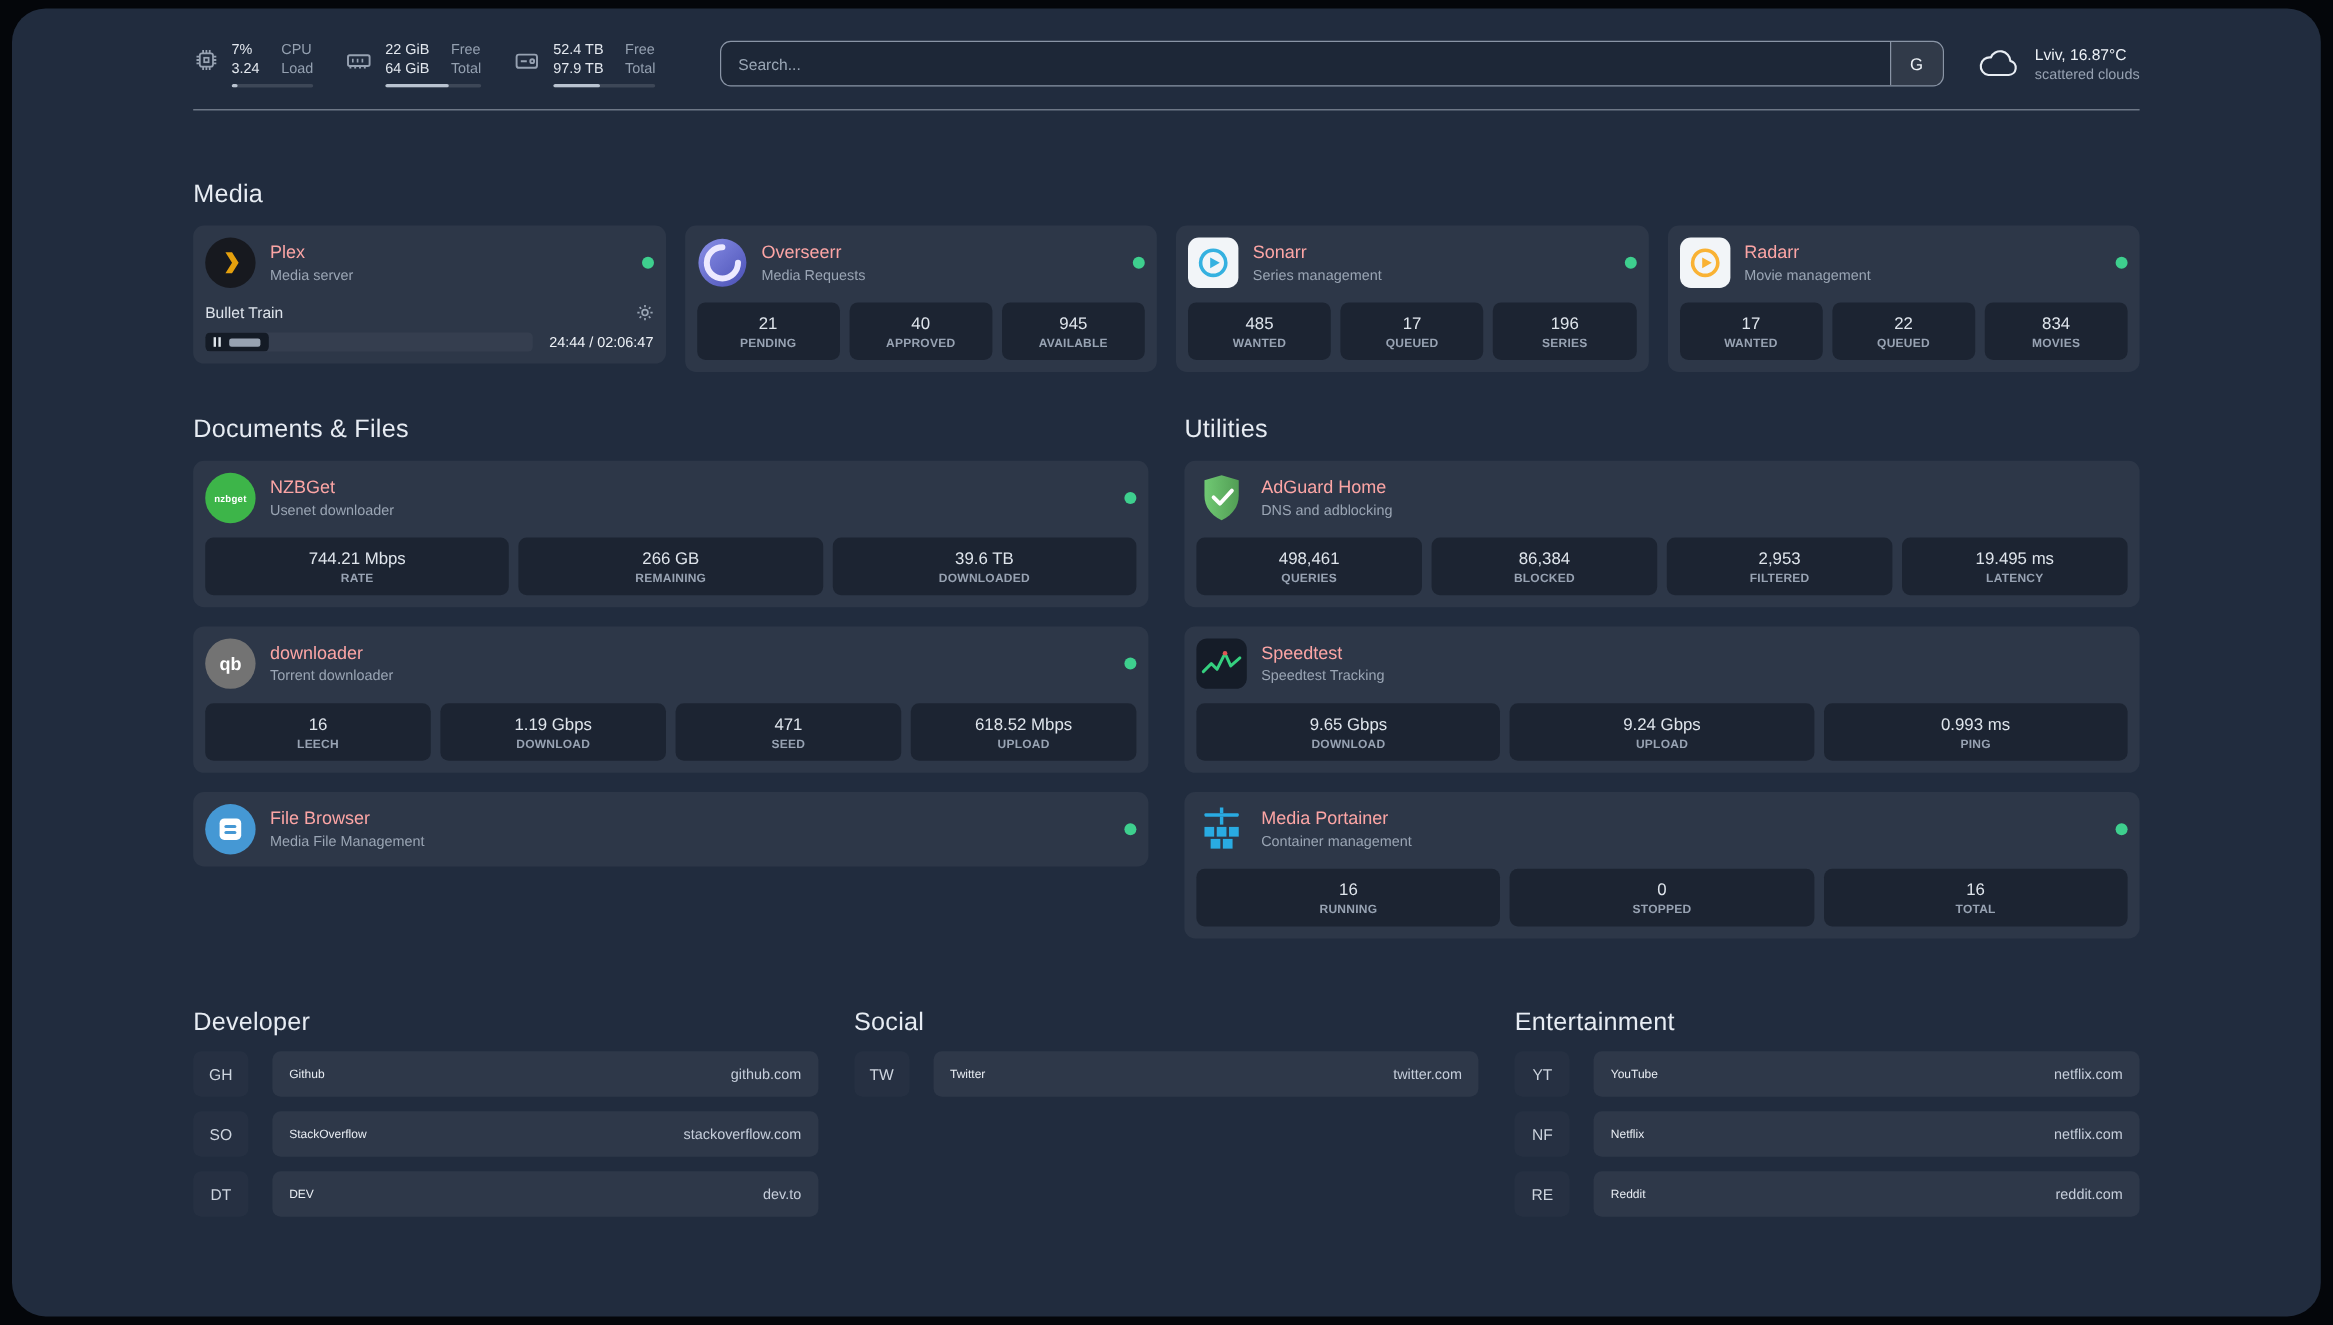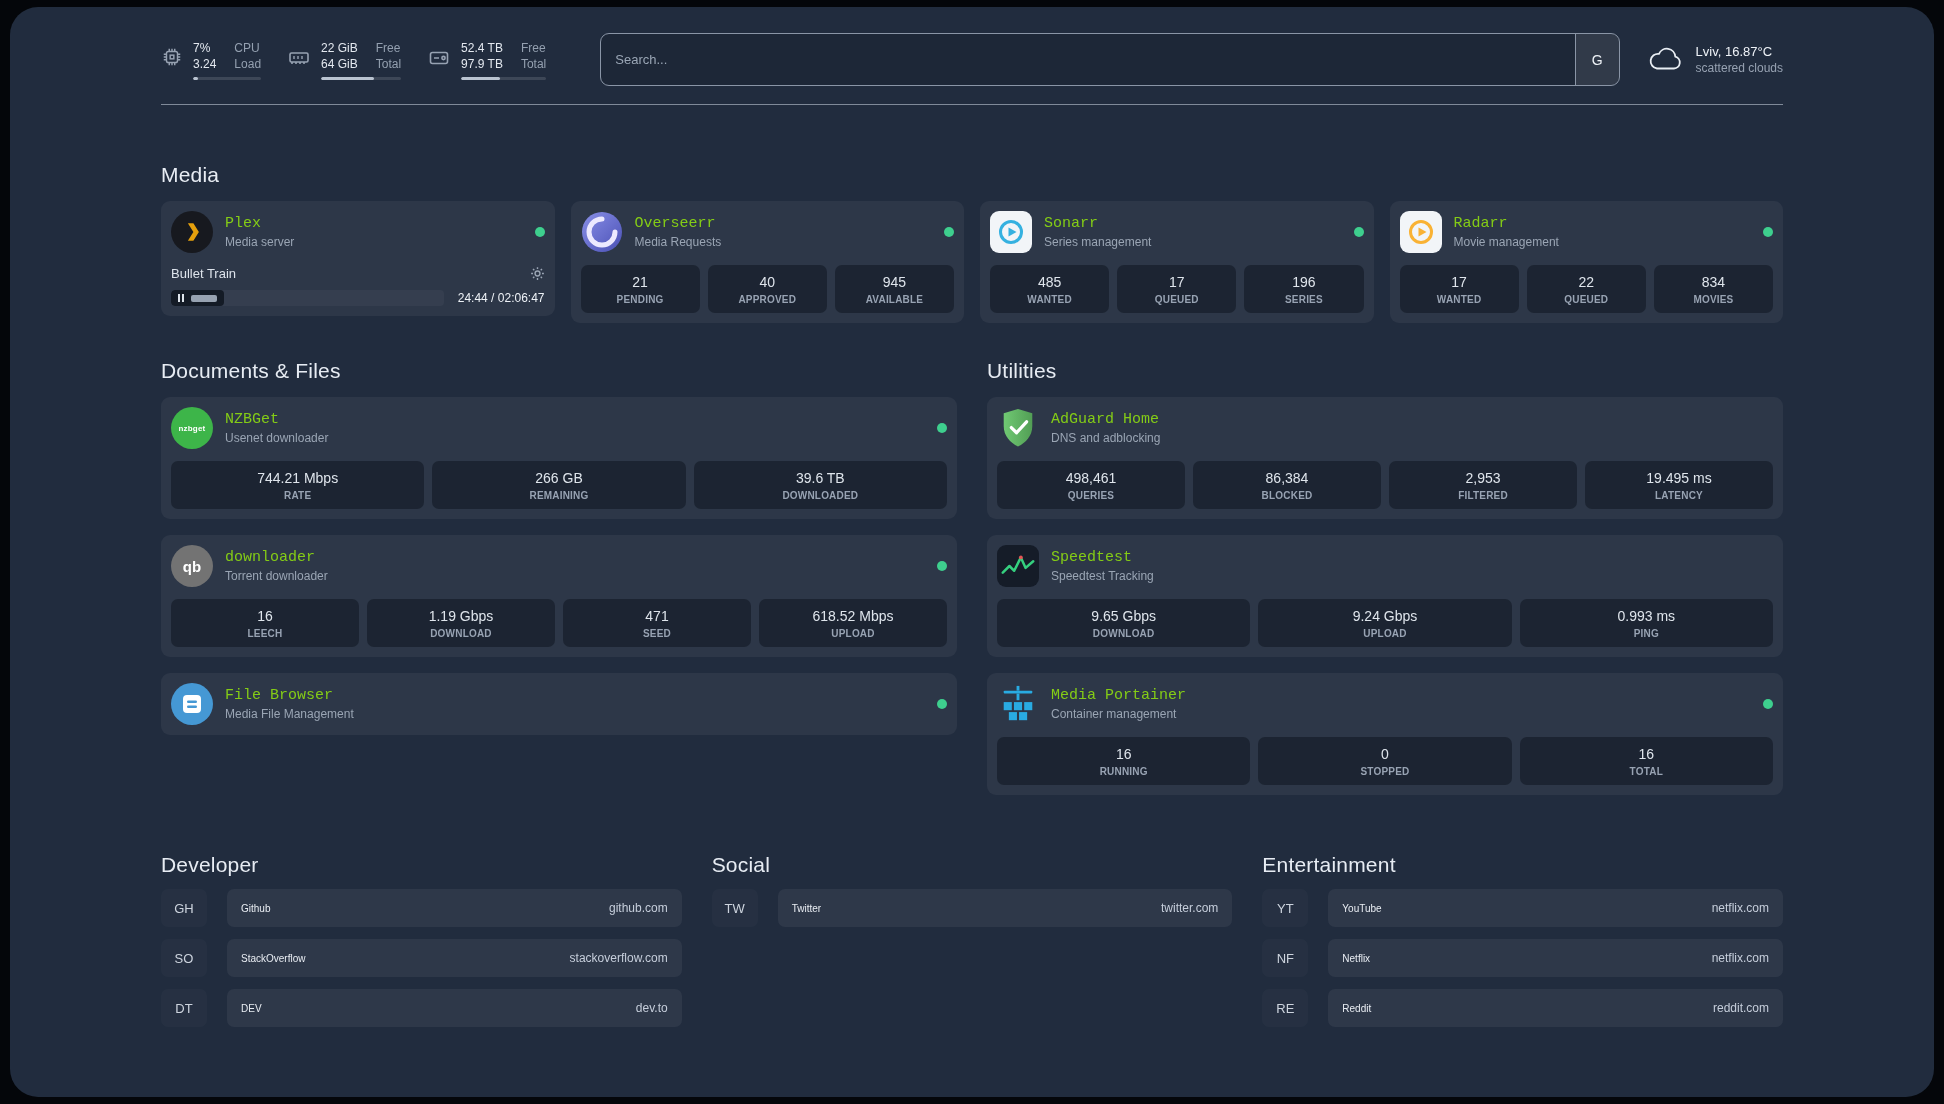--- a/index.html
+++ b/index.html
@@ -20,21 +20,21 @@
   .res { display: flex; align-items: flex-start; margin-right: 26px; }
   .res-icon { margin-top: 6px; margin-right: 10px; flex: none; display: flex; }
   .res-body { display: flex; flex-direction: column; }
   .res-cols { display: flex; gap: 18px; }
   .res-col { display: flex; flex-direction: column; font-size: 12px; line-height: 16px; color: #e3e8ef; }
   .res-col.muted { color: #94a0b0; }
   .res-bar { margin-top: 5px; height: 3px; border-radius: 2px; background: rgba(255,255,255,0.13); overflow: hidden; }
   .res-fill { height: 100%; background: #b9c3d0; border-radius: 2px; }
 
   .searchbar {
-    flex: 1; height: 53px; margin: 0 28px; display: flex;
+    flex: 1; height: 38px; margin: 0 28px; display: flex;
     border: 1px solid #8a95a6; border-radius: 9px; overflow: hidden;
     background: rgba(0,0,0,0.10);
     gap: 40px;
   }
   .search-input {
     flex: 1; background: transparent; border: none; outline: none;
     padding: 0 14px; font-size: 13px; color: #e8edf3; font-family: inherit;
   }
   .search-input::placeholder { color: #9aa6b5; }
   .search-btn {
@@ -70,21 +70,21 @@
   .icon.circle { border-radius: 50%; }
   .icon.white { background: #f2f5f8; }
   .icon-plex { background: #17191f; }
   .icon-nzbget { background: #3db549; }
   .nzb-text { font-size: 8px; font-weight: 700; color: #fff; letter-spacing: 0.2px; }
   .icon-qb { background: #737373; }
   .qb-text { font-size: 15px; font-weight: 700; color: #fff; }
   .icon-fb { background: #4598d4; }
   .icon-speedtest { background: #151c28; }
   .titles { display: flex; flex-direction: column; }
-  .card-title { font-size: 15px; color: #84cc16; font-weight: 500; font-family: Liberation Mono, monospace; }
+  .card-title { font-size: 15px; color: #fca5a5; font-weight: 500; }
   .card-sub { font-size: 12px; color: #9aa5b4; margin-top: 3px; }
   .dot { width: 10px; height: 10px; border-radius: 50%; background: #3ecf8e; margin-left: auto; align-self: center; flex: none; }
 
   .stats { display: flex; gap: 8px; margin-top: 12px; }
   .stat { flex: 1; background: rgba(12,18,27,0.5); border-radius: 7px; padding: 9px 4px 8px; text-align: center; }
   .stat-val { font-size: 14px; color: #dfe5ec; }
   .stat-label { font-size: 10px; font-weight: 700; color: #98a3b3; margin-top: 4px; letter-spacing: 0.2px; }
 
   
   .player { margin-top: 13px; }

